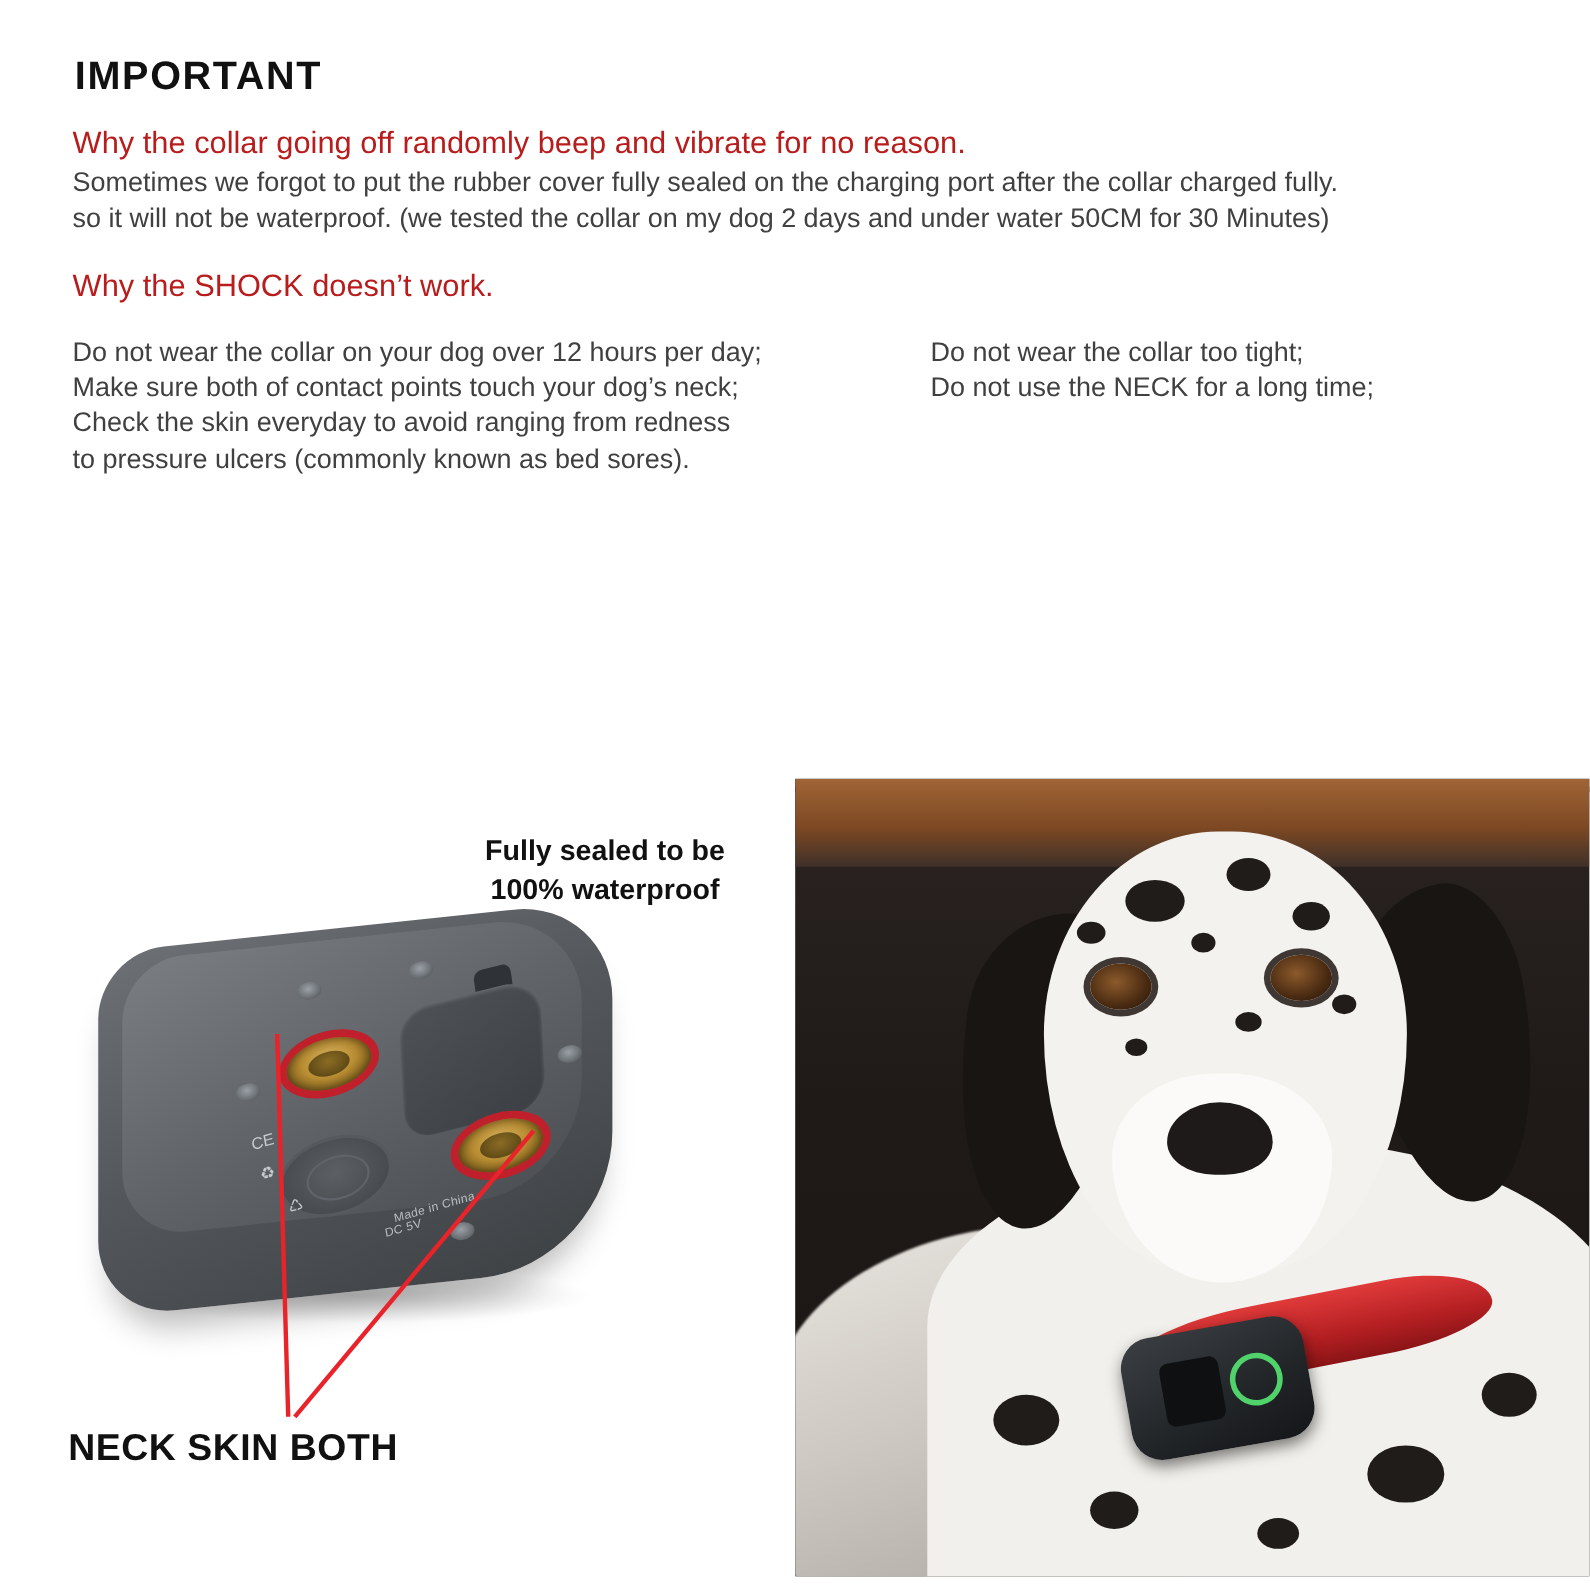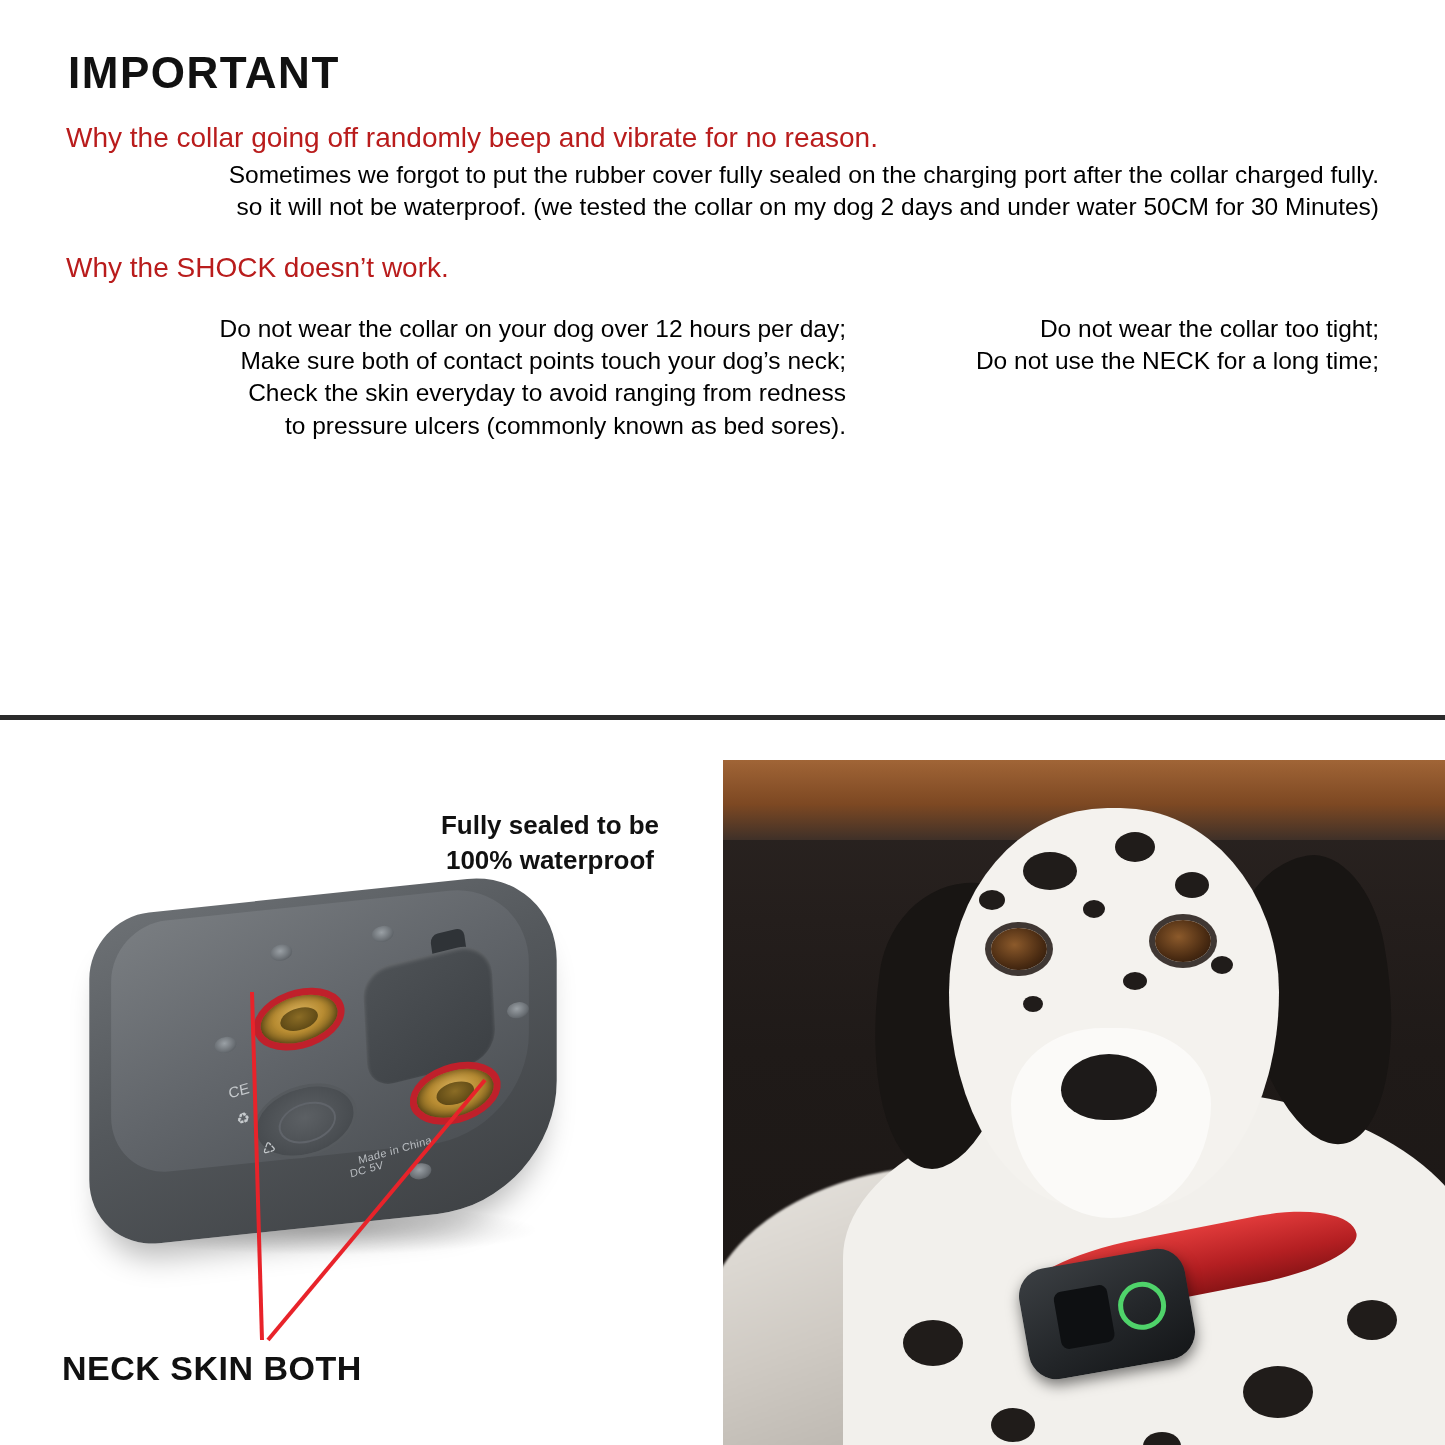--- a/index.html
+++ b/index.html
@@ -16,40 +16,39 @@
     position: relative;
   }
 
   
   .top-section {
     padding: 40px 66px 0 66px;
     box-sizing: border-box;
     height: 717px;
   }
   .page-title {
-    font-size: 44px;
+    font-size: 36px;
     font-weight: bold;
     letter-spacing: 1.5px;
     margin: 8px 0 22px 2px;
     color: #111111;
   }
   .qa-block {
     margin-bottom: 26px;
   }
   .qa-question {
     color: #b91c1c;
     font-size: 28px;
     line-height: 1.32;
     margin-bottom: 2px;
   }
   .qa-answer {
-    color: #000000;
+    color: #404040;
     font-size: 24.5px;
     line-height: 1.32;
-    text-align: right;
   }
   .qa-answer .line {
     display: block;
   }
   .two-col {
     display: flex;
     gap: 0px;
   }
   .col-left {
     width: 780px;
@@ -65,21 +64,21 @@
     top: 715px;
     left: 0;
     width: 1445px;
     height: 5px;
     background: #2b2b2b;
   }
 
   
   .bottom-section {
     position: absolute;
-    top: 760px;
+    top: 708px;
     left: 0;
     width: 1445px;
     height: 529px;
     display: flex;
   }
   .panel-left {
     position: relative;
     width: 723px;
     height: 725px;
     background: #ffffff;

